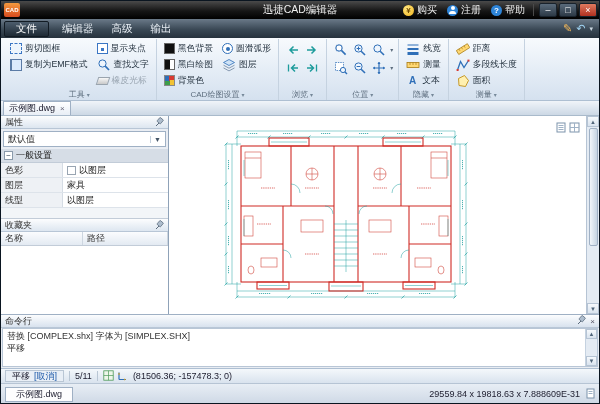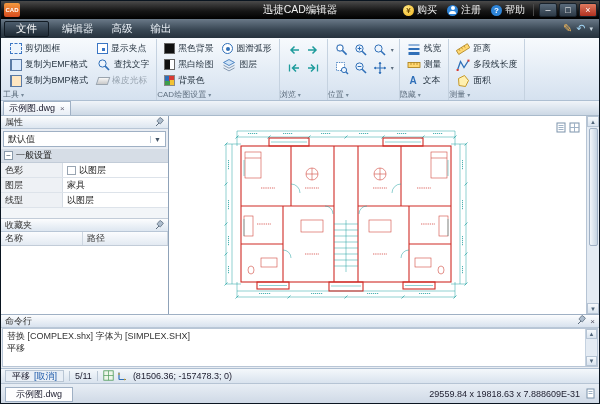--- a/index.html
+++ b/index.html
@@ -24,21 +24,21 @@
 .menubar{height:19px;flex:none;background:linear-gradient(#6a7988,#3a4855 55%,#26323d);display:flex;align-items:center;padding:0 3px;color:#e9eff5}
 .file-btn{height:16px;padding:0 11px;background:linear-gradient(#4d5d6d,#1e2a35);border:1px solid #121b24;border-radius:2px;color:#fff;font-size:10.5px;display:flex;align-items:flex-start;margin-right:4px}
 .mtab{font-size:10.5px;padding:0 9px;height:19px;display:flex;align-items:center;color:#e9eff5}
 .mtab.active{background:linear-gradient(#222e39,#151f28);box-shadow:inset 0 1px 3px rgba(0,0,0,.65);border-left:1px solid #101820;border-right:1px solid #4c5d6e}
 .mb-right{margin-left:auto;display:flex;align-items:center;gap:4px;padding-right:3px}
 .mb-icon{font-size:11px;line-height:1}
 .mb-caret{font-size:7px;color:#c8d4de}
 
 .ribbon{height:63px;flex:none;background:linear-gradient(#f7fafd,#e2ebf5 60%,#d5e1ef);border-bottom:1px solid #aebfd2;display:flex;align-items:stretch;padding:1px 2px 0;overflow:hidden}
 .rgroup{position:relative;display:flex;flex-direction:column;padding:2px 5px 12px;border-right:1px solid #c5d2e0}
-.rg-label{position:absolute;left:0;right:0;bottom:1px;height:10px;text-align:center;font-size:8px;color:#5d6d7e;display:flex;align-items:center;gap:2px}
+.rg-label{position:absolute;left:0;right:0;bottom:1px;height:10px;text-align:center;font-size:8px;color:#5d6d7e;display:flex;align-items:center;justify-content:center;gap:2px}
 .gcaret{font-size:6px;color:#768899}
 .rg-cols{display:flex;gap:5px}
 .rg-rows{display:flex;flex-direction:column;gap:1px}
 .rcol{display:flex;flex-direction:column;gap:1px}
 .rrow{display:flex;align-items:center;gap:1px}
 .rbtn{display:flex;align-items:center;gap:3px;font-size:8.8px;color:#1f2d3a;height:15px;padding:0 2px;white-space:nowrap;border-radius:2px}
 .rbtn.disabled{color:#9aa6b2}
 .icbtn{width:18px;height:17px;display:flex;align-items:center;justify-content:center}
 .ic{width:14px;height:14px;flex:none;display:inline-flex;align-items:center;justify-content:center}
 .ic12{width:12px;height:12px;flex:none;position:relative;display:inline-block}
@@ -160,24 +160,20 @@
     <div class="rgroup">
       <div class="rg-cols">
         <div class="rcol">
           <div class="rbtn">
               <span class="ic12 ic-crop"></span>
               <span>剪切图框</span>
             </div>
           <div class="rbtn">
               <span class="ic12 ic-pages"></span>
               <span>复制为EMF格式</span>
-            </div>
-          <div class="rbtn">
-              <span class="ic12 ic-pages bmp"></span>
-              <span>复制为BMP格式</span>
             </div>
         </div>
         <div class="rcol">
           <div class="rbtn">
               <span class="ic12 ic-grips"></span>
               <span>显示夹点</span>
             </div>
           <div class="rbtn">
               <svg class="ic" viewBox="0 0 14 14">
                 <circle cx="5.5" cy="5.5" r="3.6" fill="#eef5fd" stroke="#2f6fb8"></circle>

